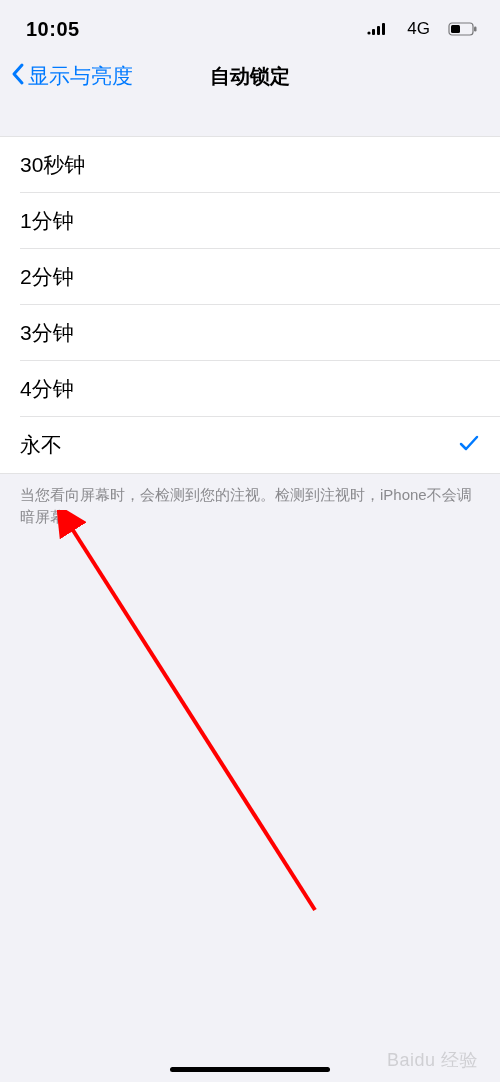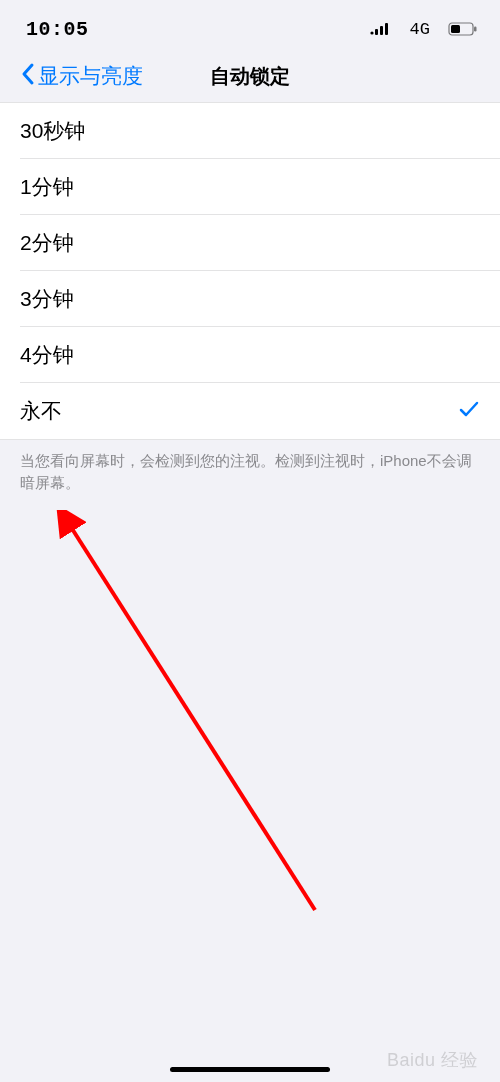--- a/index.html
+++ b/index.html
@@ -16,21 +16,20 @@
       position: relative;
       overflow: hidden;
     }
     .status-bar {
       height: 50px;
       display: flex;
       align-items: center;
       justify-content: space-between;
       padding: 8px 22px 0 26px;
       background: #f2f2f7;
-      font-family: Liberation Mono, monospace;
     }
     .status-time {
       font-size: 20px;
       font-weight: 600;
       letter-spacing: 0.5px;
       color: #000;
     }
     .status-right {
       display: flex;
       align-items: center;
@@ -43,41 +42,42 @@
       font-size: 17px;
       font-weight: 500;
       color: #000;
     }
     .nav-bar {
       height: 52px;
       display: flex;
       align-items: center;
       position: relative;
       background: #f2f2f7;
-      padding: 0 20px;
+      padding: 0 10px;
     }
     .nav-back {
       display: flex;
       align-items: center;
       color: #007aff;
       font-size: 21px;
       cursor: pointer;
     }
     .nav-back-chevron {
       margin-right: 2px;
     }
     .nav-title {
       position: absolute;
       left: 50%;
       transform: translateX(-50%);
       font-size: 20px;
       font-weight: 600;
       color: #000;
     }
     .list-section {
+      margin-top: 34px;
       background: #fff;
     }
     .list-row {
       display: flex;
       align-items: center;
       justify-content: space-between;
       height: 56px;
       padding: 0 20px;
       font-size: 21px;
       color: #000;

